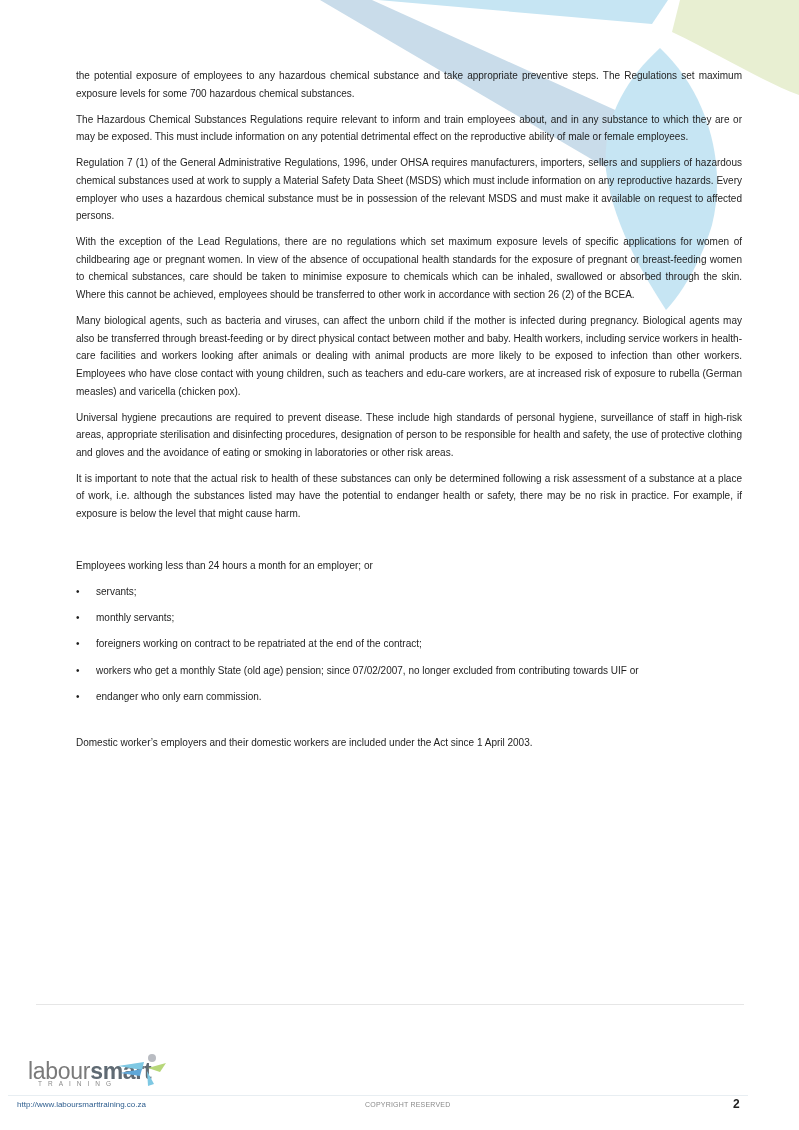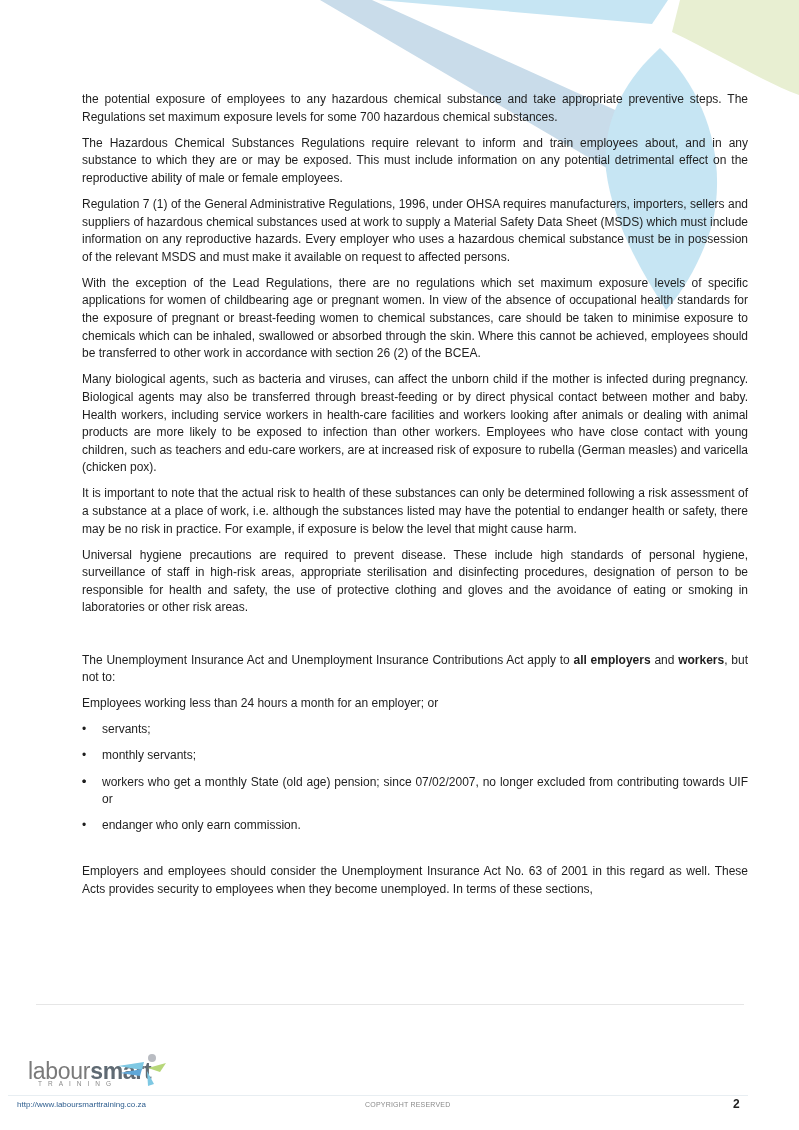--- a/index.html
+++ b/index.html
@@ -4,22 +4,22 @@
   <style>
     html, body { margin: 0; padding: 0; }
     body {
       width: 799px; height: 1130px; position: relative; overflow: hidden;
       background: #ffffff;
       font-family: "Liberation Sans", "DejaVu Sans", sans-serif;
       color: #1e1e1e;
     }
     .bg { position: absolute; left: 0; top: 0; width: 799px; height: 400px; z-index: 0; pointer-events: none; }
     .content {
-      position: absolute; left: 82px; top: 67px; width: 666px; z-index: 1;
-      font-size: 12px; line-height: 17.6px; margin-top: 24px;
+      position: absolute; left: 76px; top: 67px; width: 666px; z-index: 1;
+      font-size: 10px; line-height: 17.6px;
     }
     .content p { margin: 0 0 8.5px 0; text-align: justify; }
     .gap { height: 18px; }
     ul.bullets { list-style: none; margin: 0; padding: 0; }
     ul.bullets li { position: relative; padding-left: 20px; margin: 0 0 8.5px 0; text-align: justify; }
     ul.bullets li .dot { position: absolute; left: 0; top: 0; }
     b { font-weight: bold; }
     .sep-top { position: absolute; left: 36px; top: 1004px; width: 708px; height: 1px; background: #e6e6e6; }
     .logo { position: absolute; left: 18px; top: 1052px; width: 150px; height: 40px; }
     .logo-word { position: absolute; left: 10px; top: 6px; font-size: 23px; color: #7a7a7a; letter-spacing: -0.3px; }
@@ -44,39 +44,38 @@
 
   <path d="M660 48 C705 90 728 160 712 225 C700 265 680 295 666 310 C640 270 612 220 606 170 C602 120 625 80 660 48 Z" fill="#c6e5f3"></path>
 </svg>
 
 <div class="content">
   <p>the potential exposure of employees to any hazardous chemical substance and take appropriate preventive steps. The Regulations set maximum exposure levels for some 700 hazardous chemical substances.</p>
   <p>The Hazardous Chemical Substances Regulations require relevant to inform and train employees about, and in any substance to which they are or may be exposed. This must include information on any potential detrimental effect on the reproductive ability of male or female employees.</p>
   <p>Regulation 7 (1) of the General Administrative Regulations, 1996, under OHSA requires manufacturers, importers, sellers and suppliers of hazardous chemical substances used at work to supply a Material Safety Data Sheet (MSDS) which must include information on any reproductive hazards. Every employer who uses a hazardous chemical substance must be in possession of the relevant MSDS and must make it available on request to affected persons.</p>
   <p>With the exception of the Lead Regulations, there are no regulations which set maximum exposure levels of specific applications for women of childbearing age or pregnant women. In view of the absence of occupational health standards for the exposure of pregnant or breast-feeding women to chemical substances, care should be taken to minimise exposure to chemicals which can be inhaled, swallowed or absorbed through the skin. Where this cannot be achieved, employees should be transferred to other work in accordance with section 26 (2) of the BCEA.</p>
   <p>Many biological agents, such as bacteria and viruses, can affect the unborn child if the mother is infected during pregnancy. Biological agents may also be transferred through breast-feeding or by direct physical contact between mother and baby. Health workers, including service workers in health-care facilities and workers looking after animals or dealing with animal products are more likely to be exposed to infection than other workers. Employees who have close contact with young children, such as teachers and edu-care workers, are at increased risk of exposure to rubella (German measles) and varicella (chicken pox).</p>
+  <p>Universal hygiene precautions are required to prevent disease. These include high standards of personal hygiene, surveillance of staff in high-risk areas, appropriate sterilisation and disinfecting procedures, designation of person to be responsible for health and safety, the use of protective clothing and gloves and the avoidance of eating or smoking in laboratories or other risk areas.</p>
   <p>It is important to note that the actual risk to health of these substances can only be determined following a risk assessment of a substance at a place of work, i.e. although the substances listed may have the potential to endanger health or safety, there may be no risk in practice. For example, if exposure is below the level that might cause harm.</p>
-  <p>Universal hygiene precautions are required to prevent disease. These include high standards of personal hygiene, surveillance of staff in high-risk areas, appropriate sterilisation and disinfecting procedures, designation of person to be responsible for health and safety, the use of protective clothing and gloves and the avoidance of eating or smoking in laboratories or other risk areas.</p>
 
   <div class="gap" style="height:26px"></div>
 
-  <p><span>The Unemployment Insurance Act and Unemployment Insurance Contributions Act apply to </span><b>all employers</b><span> and </span><b>workers</b><span>, but not to:</span></p>
   <p>Employees working less than 24 hours a month for an employer; or</p>
 
   <ul class="bullets">
     <li><span class="dot">•</span><span>servants;</span></li>
     <li><span class="dot">•</span><span>monthly servants;</span></li>
-    <li><span class="dot">•</span></li>
+    <li><span class="dot">•</span><span>foreigners working on contract to be repatriated at the end of the contract;</span></li>
     <li><span class="dot">•</span><span>workers who get a monthly State (old age) pension; since 07/02/2007, no longer excluded from contributing towards UIF or</span></li>
     <li><span class="dot">•</span><span>endanger who only earn commission.</span></li>
   </ul>
 
   <div class="gap" style="height:20px"></div>
 
-  <p>Employers and employees should consider the Unemployment Insurance Act No. 63 of 2001 in this regard as well. These Acts provides security to employees when they become unemployed. In terms of these sections,</p>
+  <p>Domestic worker’s employers and their domestic workers are included under the Act since 1 April 2003.</p>
 </div>
 
 <div class="sep-top"></div>
 
 <div class="logo">
   <div class="logo-word"><span>labour</span><b>smart</b></div>
   <div class="logo-sub">TRAINING</div>
   <svg class="logo-mark" width="56" height="36" viewBox="0 0 56 36" xmlns="http://www.w3.org/2000/svg">
     <circle cx="38" cy="6" r="4" fill="#b9bcc2"></circle>
     <path d="M4 14 L30 10 L28 18 Z" fill="#7ec8e3"></path>

